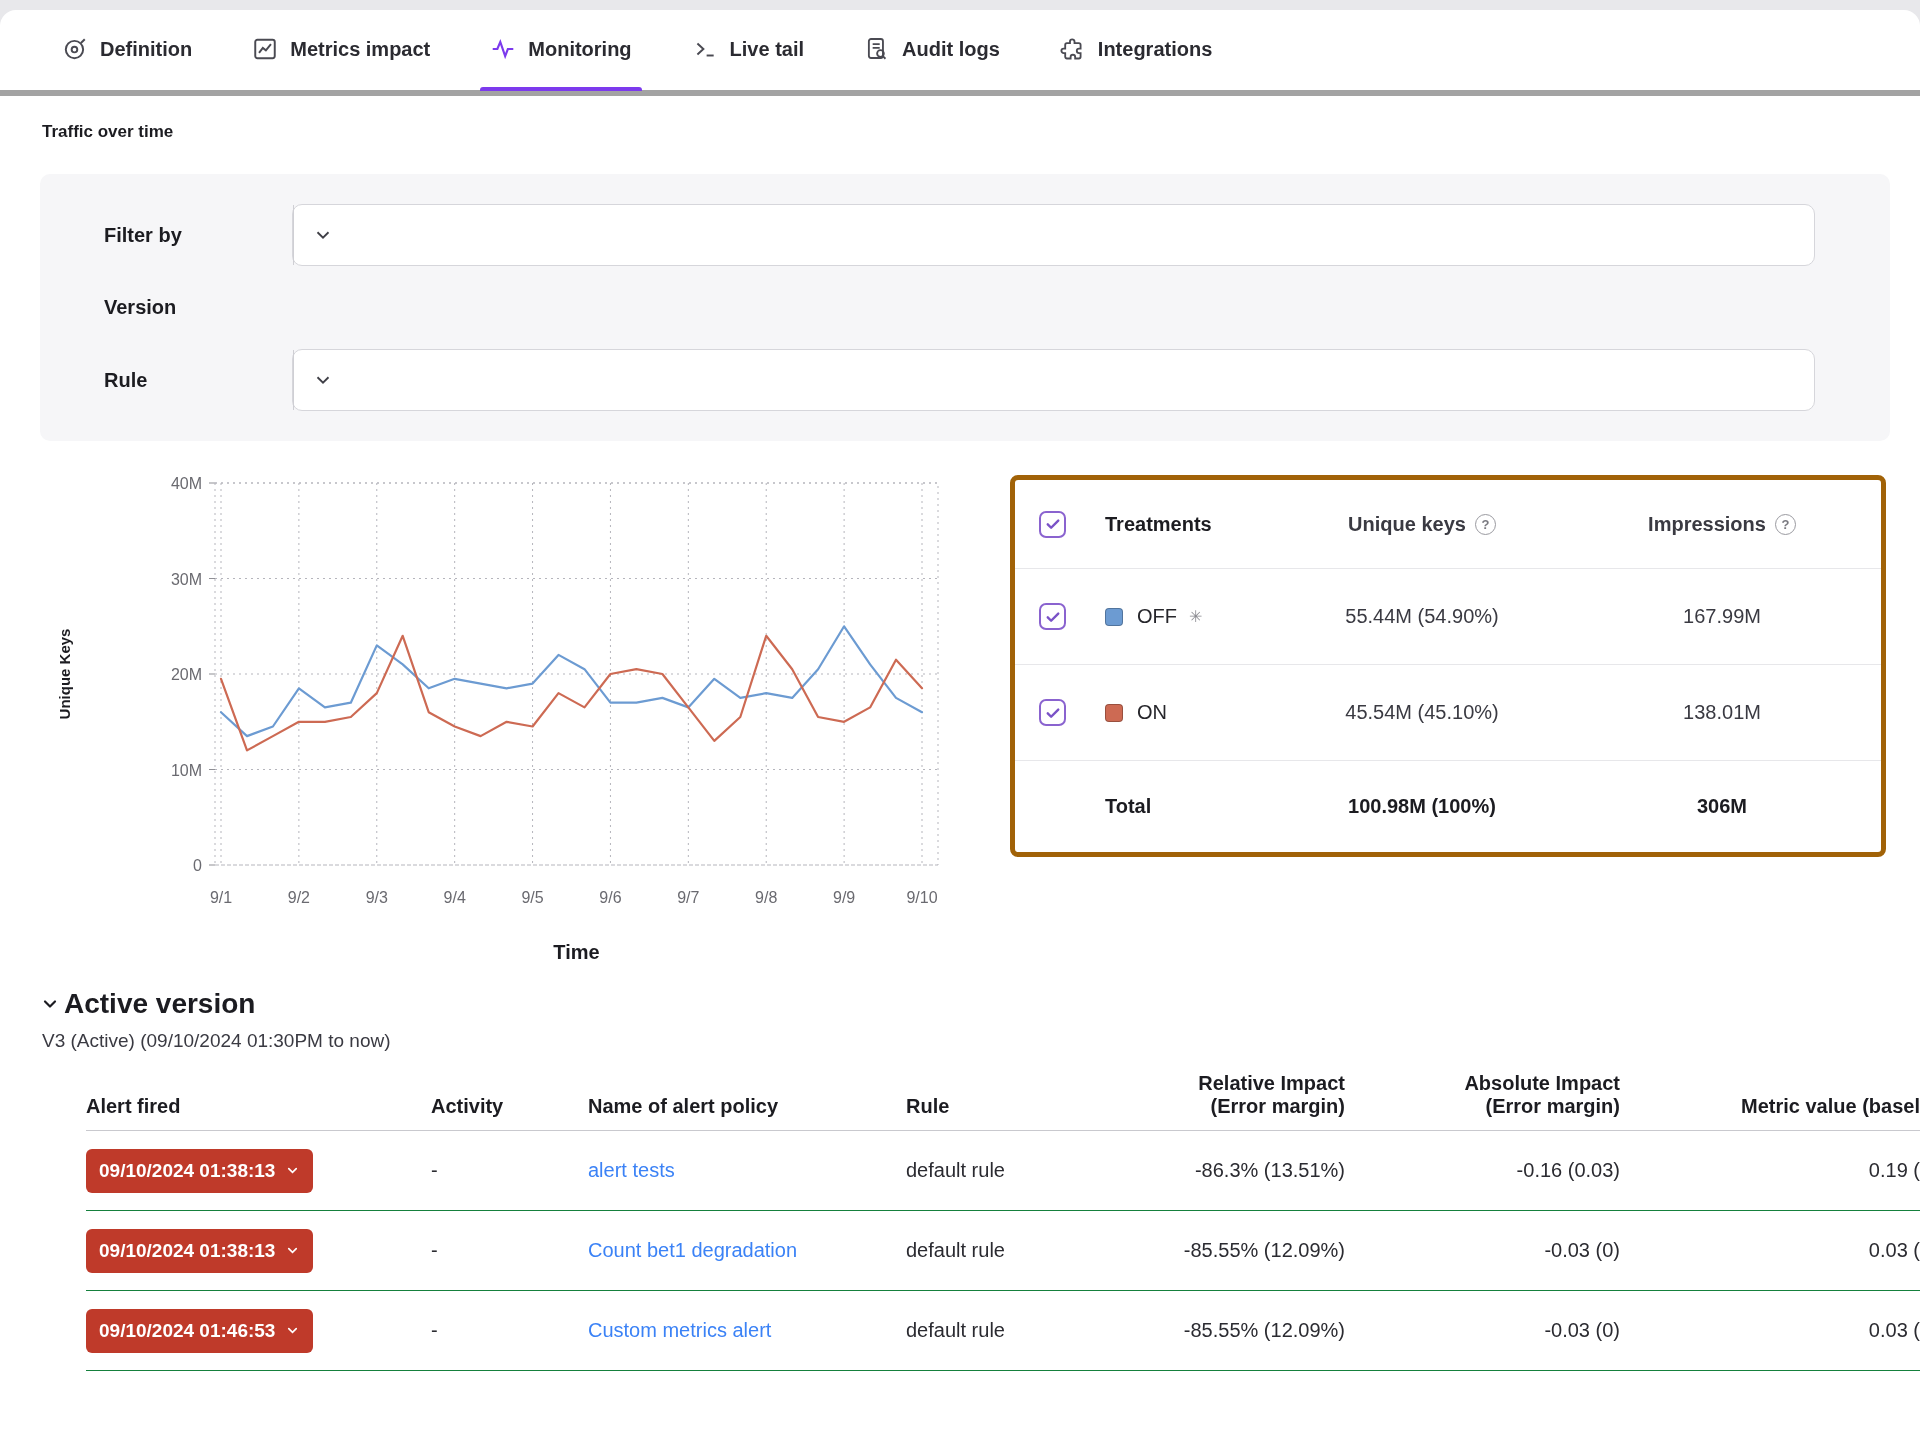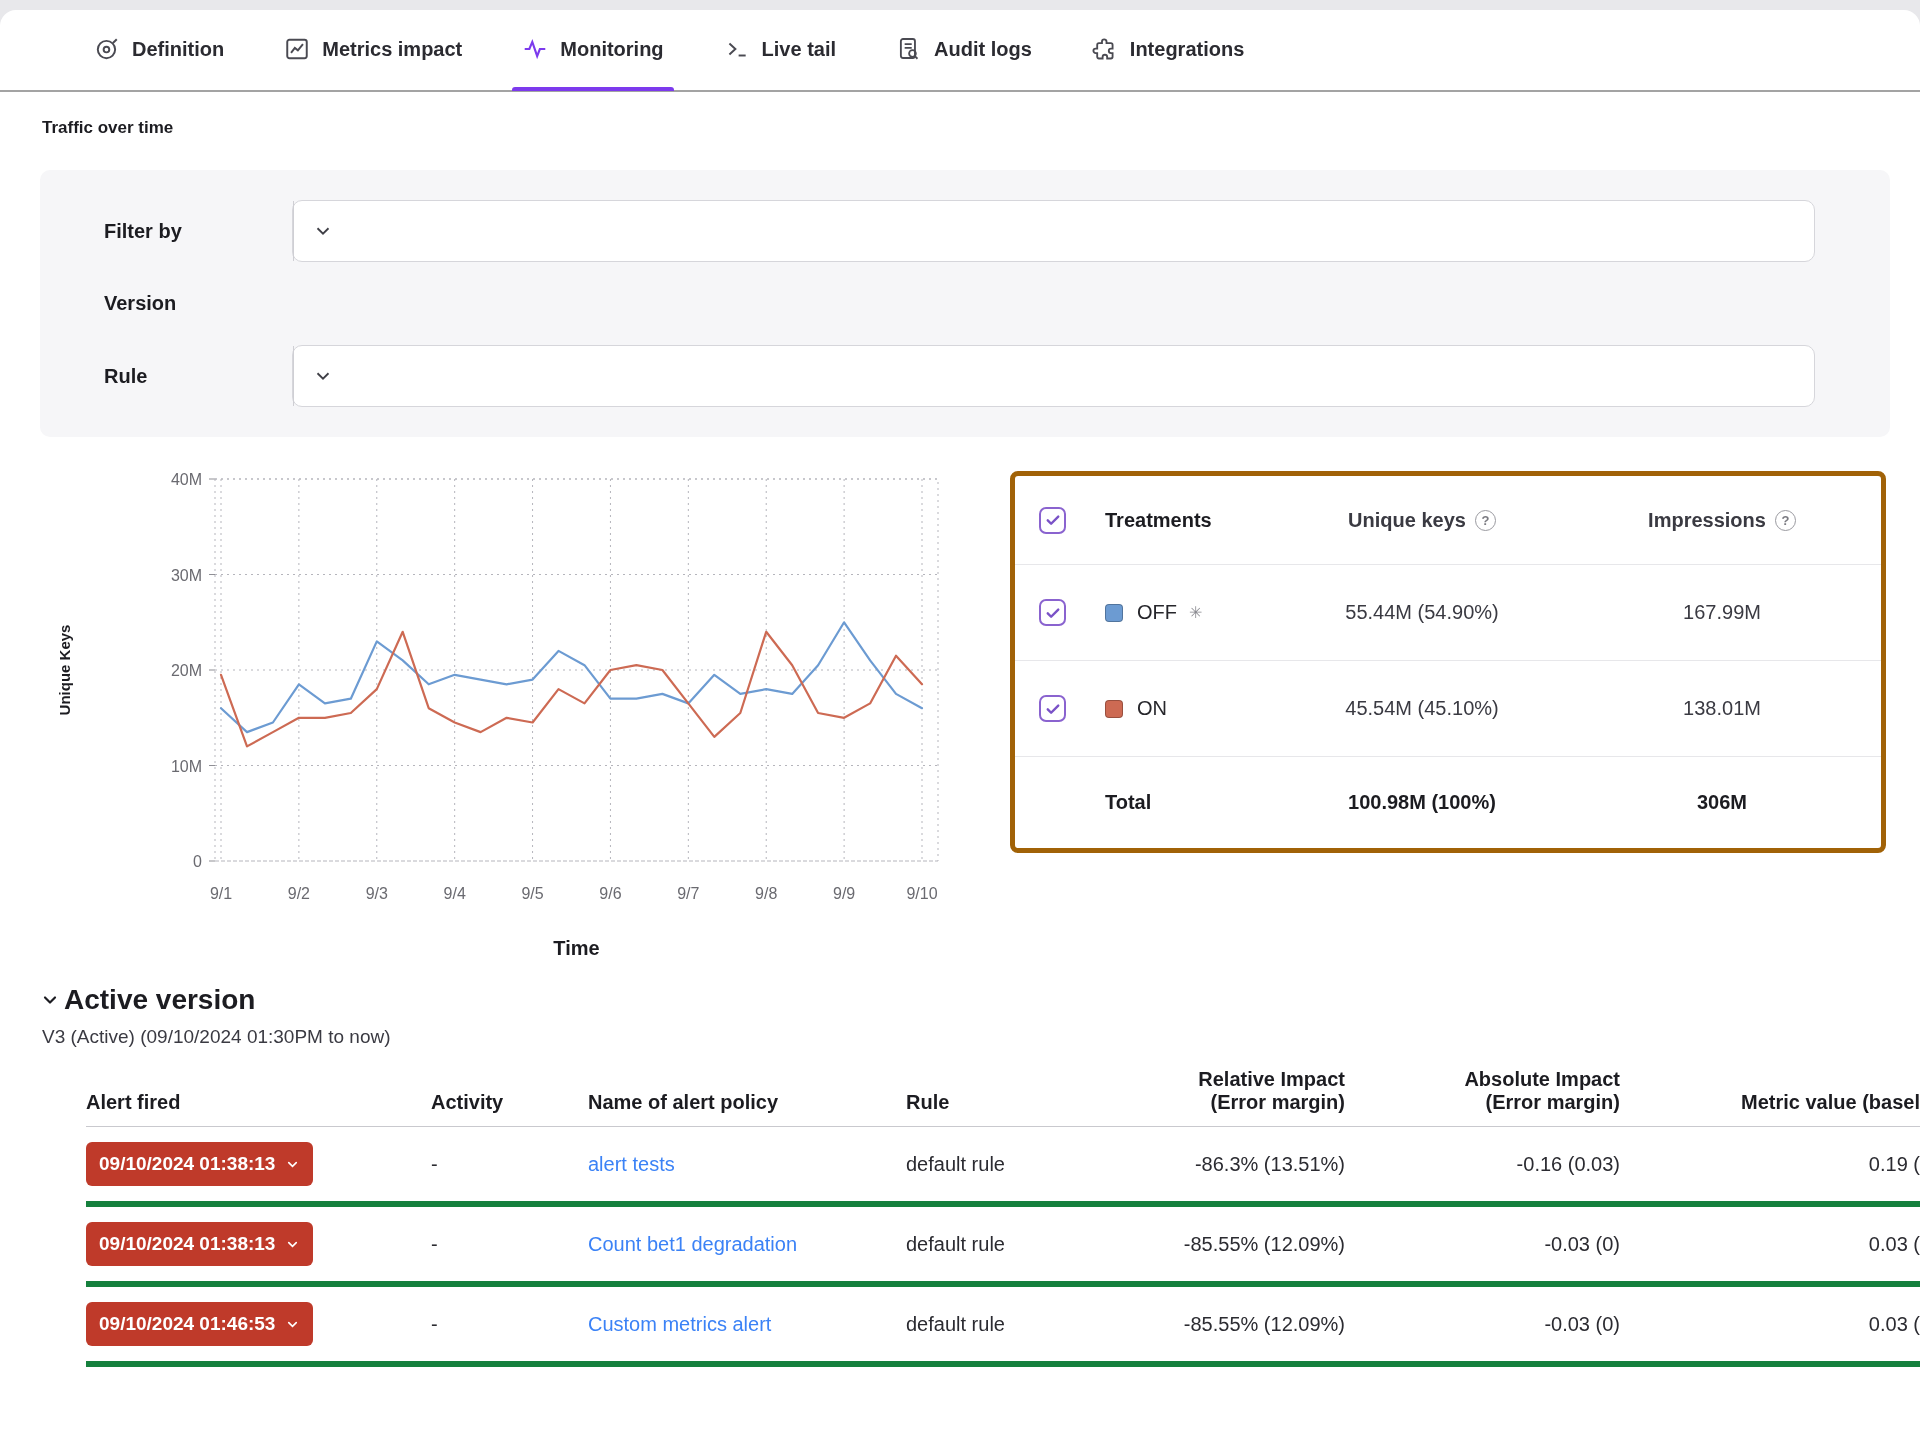--- a/index.html
+++ b/index.html
@@ -1,21 +1,21 @@
 <!DOCTYPE html>
 <html><head>
 <meta charset="utf-8">
 <style>
   * { box-sizing: border-box; margin: 0; padding: 0; }
   html,body { width: 1920px; height: 1431px; overflow: hidden; }
   body { background: #e8e8eb; font-family: "Liberation Sans", sans-serif; color: #26262b; }
   .page { background: #fff; border-radius: 16px 16px 0 0; margin-top: 10px; min-height: 1421px; }
 
   
-  .tabbar { display: flex; align-items: center; gap: 56px; padding-left: 92px; border-bottom: 2px solid #a3a3a3; text-align: center; }
+  .tabbar { display: flex; align-items: center; gap: 56px; padding-left: 60px; border-bottom: 6px solid #a3a3a3; text-align: center; }
   .tab { position: relative; display: flex; align-items: center; gap: 12px; padding: 26px 2px 28px;
          font-size: 20px; font-weight: bold; color: #2b2b31; cursor: pointer; }
   .tab .ticon { display: inline-flex; color: #4a4a52; }
   .tab.active .ticon { color: #7c3aed; }
   .tab.active::after { content: ""; position: absolute; left: -8px; right: -8px; bottom: -1px;
                        height: 4px; background: #7c3aed; border-radius: 3px 3px 0 0; }
 
   
   .section-title { font-size: 17px; font-weight: bold; margin: 26px 0 0 42px; color: #1c1c21; }
 
@@ -60,21 +60,21 @@
   .av { margin-top: 8px; }
   .av-titlerow { display: flex; align-items: center; gap: 4px; margin-left: 40px; margin-top: 6px; cursor: pointer; }
   .av-title { font-size: 28px; font-weight: bold; color: #1c1c21; }
   .av-sub { margin: 10px 0 0 42px; font-size: 19px; color: #3a3a42; }
 
   .alert-table { margin: 20px 0 0 40px; padding-left: 46px; }
   .agrid { display: grid; grid-template-columns: 345px 157px 318px 200px 239px 275px minmax(0,1fr); align-items: center; }
   .ahead { border-bottom: 1px solid #c9c9ce; padding-bottom: 12px; align-items: end; }
   .ahead > div { font-size: 20px; font-weight: bold; color: #1c1c21; white-space: pre-line; }
   .ahead .num, .arow .num { text-align: right; }
-  .arow { min-height: 80px; border-bottom: 6px solid #15803d; font-size: 20px; color: #2b2b31; }
+  .arow { min-height: 80px; border-bottom: 1px solid #15803d; font-size: 20px; color: #2b2b31; }
   .arow .cell { white-space: nowrap; }
   .badge { display: inline-flex; align-items: center; gap: 10px; background: #bf3a2a; color: #fff;
            font-size: 19px; font-weight: bold; border-radius: 6px; padding: 11px 13px; cursor: pointer; white-space: nowrap; }
   .link { color: #3b82f6; cursor: pointer; }
   .metric-cell { overflow: hidden; padding-right: 0; }
 </style>
 </head>
 <body>
 
 <div class="page">

